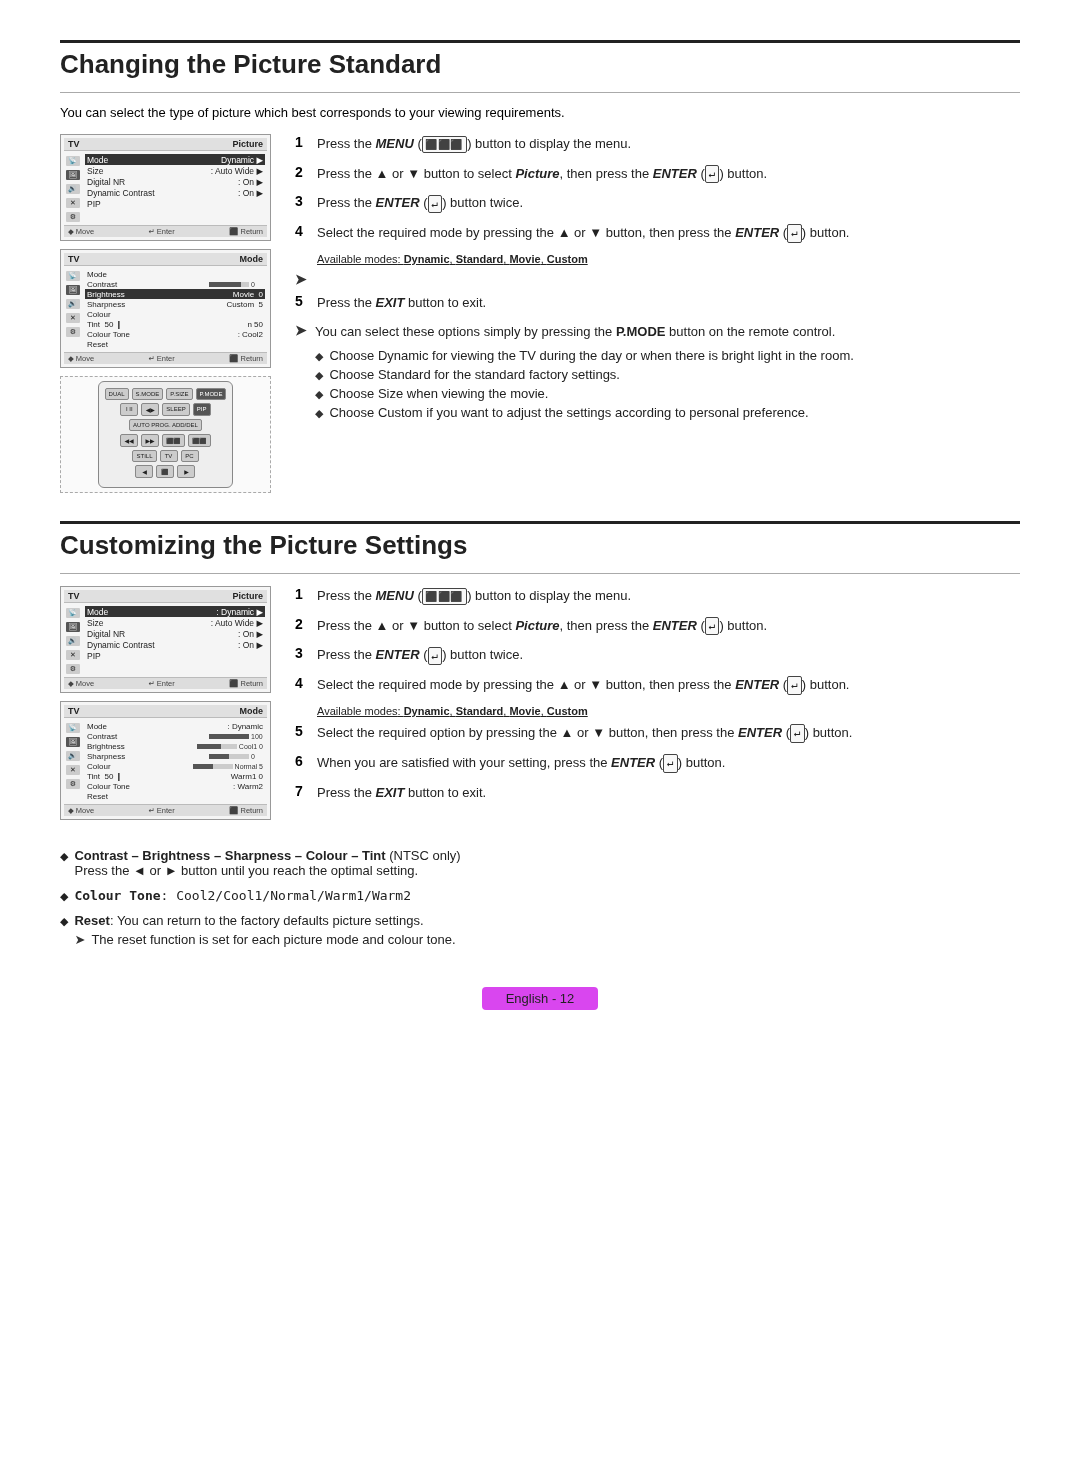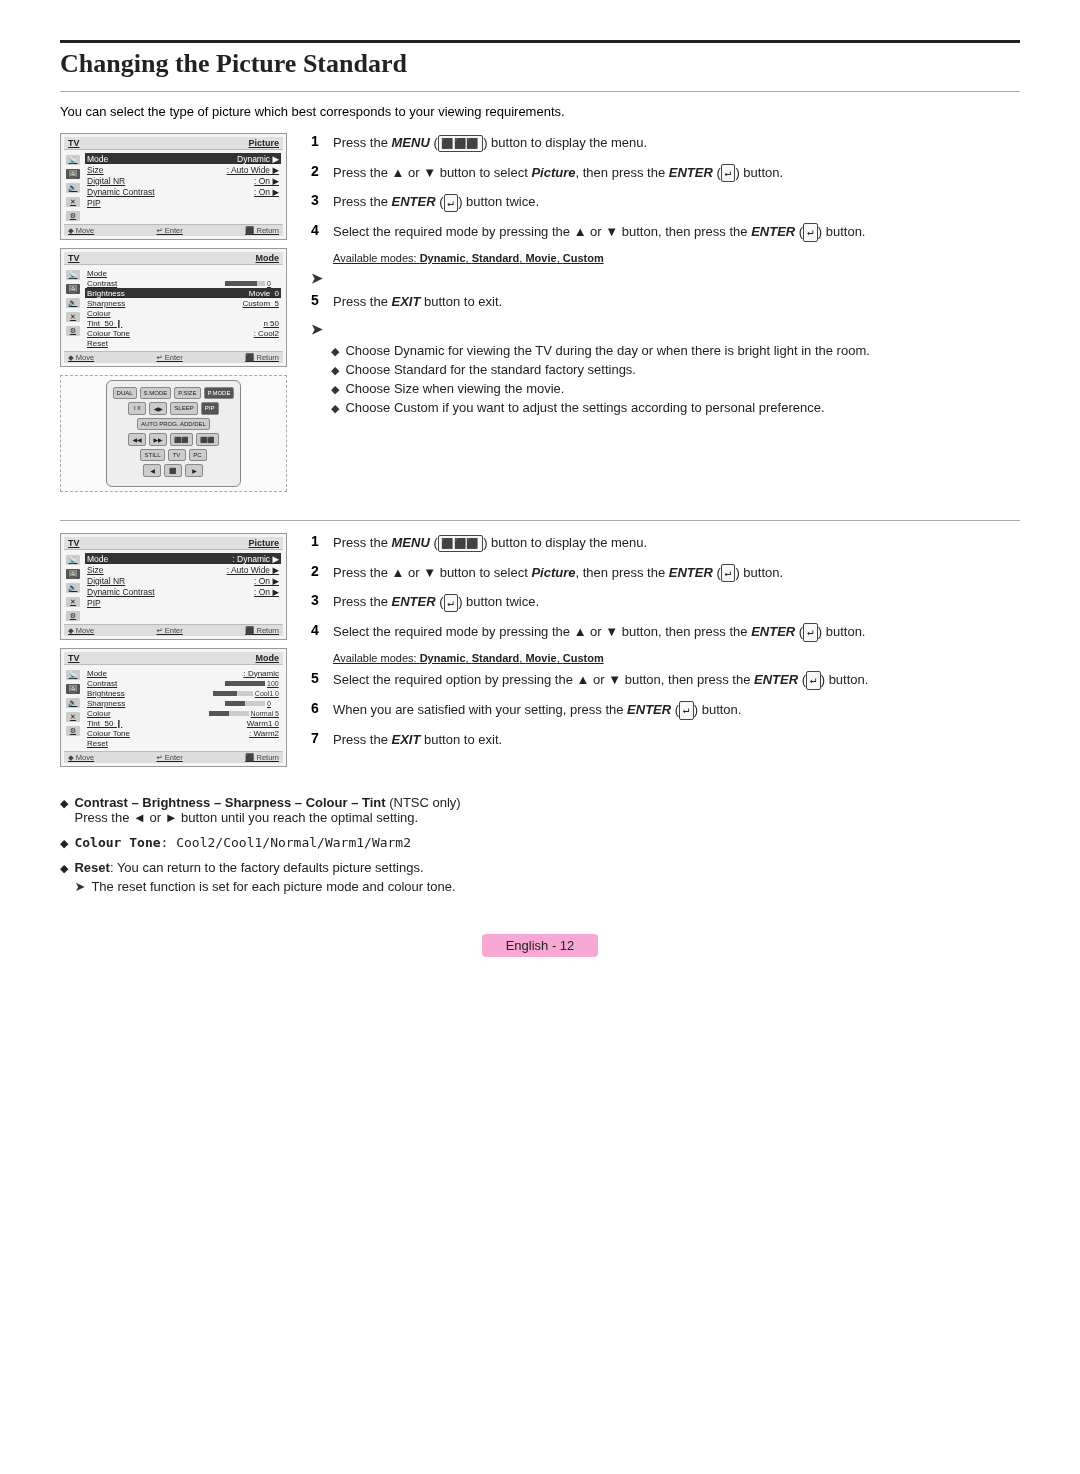--- a/index.html
+++ b/index.html
@@ -15,39 +15,38 @@
 
     
     .section-header {
       border-top: 3px solid #222;
       margin-bottom: 12px;
       padding-top: 6px;
     }
     .section-title {
       font-size: 26px;
       font-weight: bold;
-      font-family: Liberation Serif, serif;
+      font-family: Liberation Sans, sans-serif;
       margin-bottom: 10px;
     }
     .section-intro {
       font-size: 13px;
       margin-bottom: 14px;
       color: #000000;
     }
 
     
     .section-content {
       display: flex;
       gap: 24px;
       margin-bottom: 20px;
     }
     .left-col {
-      width: 227px;
+      width: 211px;
       flex-shrink: 0;
-      text-decoration: underline;
     }
     .right-col {
       flex: 1;
     }
 
     
     .tv-screen {
       border: 1px solid #999;
       background: #f5f5f5;
       margin-bottom: 8px;
@@ -272,21 +271,21 @@
       color: #333;
     }
 
     
     .page-footer {
       text-align: center;
       margin-top: 40px;
     }
     .page-footer-badge {
       display: inline-block;
-      background: #f9a8d4;
+      background: #d946ef;
       border-radius: 4px;
       padding: 4px 24px;
       font-size: 13px;
       color: #222;
     }
 
     
     .title-rule {
       border: none;
       border-top: 1.5px solid #aaa;
@@ -509,20 +508,23 @@
 
       <div class="step-item">
         <span class="step-num">5</span>
         <span class="step-text">
           Press the <strong>EXIT</strong> button to exit.
         </span>
       </div>
 
       <div class="note">
         <span class="note-arrow">➤</span>
+        <span class="note-text">
+          You can select these options simply by pressing the <strong>P.MODE</strong> button on the remote control.
+        </span>
       </div>
 
       <ul class="bullet-list">
         <li class="bullet-item">
           <span class="bullet-diamond">◆</span>
           <span>Choose Dynamic for viewing the TV during the day or when there is bright light in the room.</span>
         </li>
         <li class="bullet-item">
           <span class="bullet-diamond">◆</span>
           <span>Choose Standard for the standard factory settings.</span>
@@ -535,20 +537,23 @@
           <span class="bullet-diamond">◆</span>
           <span>Choose Custom if you want to adjust the settings according to personal preference.</span>
         </li>
       </ul>
 
     </div>
   </div>
 </div>
 
 <div style="margin-top: 10px;">
+  <div class="section-header">
+    <div class="section-title">Customizing the Picture Settings</div>
+  </div>
   <hr class="title-rule">
 
   <div class="section-content">
 
     <div class="left-col">
 
       <div class="tv-screen">
         <div class="tv-screen-header">
           <span>TV</span>
           <span>Picture</span>

